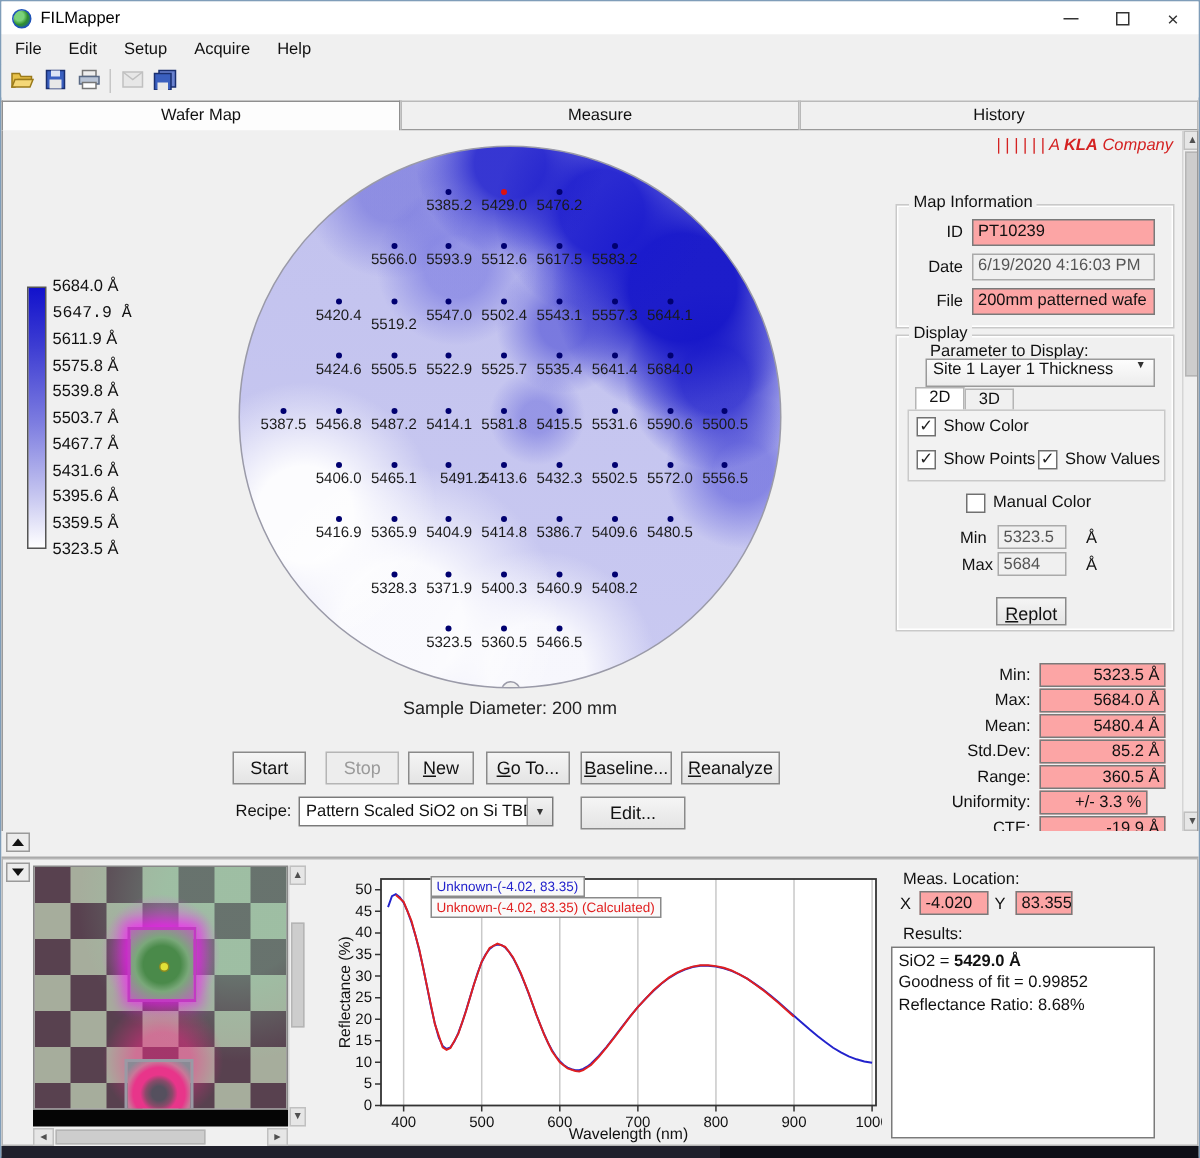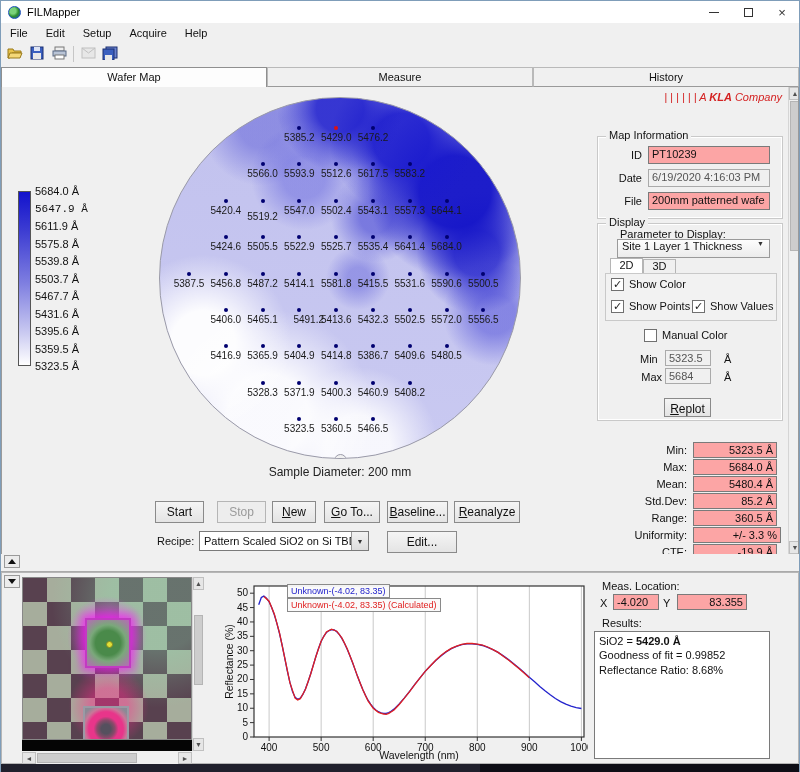--- a/index.html
+++ b/index.html
@@ -437,21 +437,21 @@
         <div class="fld num" style="left: 691px; top: 355px; width: 84px; height: 16px;">5323.5 Å</div>
         <div class="res-label" style="left: 605px; top: 374px;">Max:</div>
         <div class="fld num" style="left: 691px; top: 372px; width: 84px; height: 16px;">5684.0 Å</div>
         <div class="res-label" style="left: 605px; top: 391px;">Mean:</div>
         <div class="fld num" style="left: 691px; top: 389px; width: 84px; height: 16px;">5480.4 Å</div>
         <div class="res-label" style="left: 605px; top: 408px;">Std.Dev:</div>
         <div class="fld num" style="left: 691px; top: 406px; width: 84px; height: 16px;">85.2 Å</div>
         <div class="res-label" style="left: 605px; top: 425px;">Range:</div>
         <div class="fld num" style="left: 691px; top: 423px; width: 84px; height: 16px;">360.5 Å</div>
         <div class="res-label" style="left: 605px; top: 442px;">Uniformity:</div>
-        <div class="fld num" style="left: 691px; top: 440px; width: 88px; height: 16px;">+/- 3.3 %</div>
+        <div class="fld num" style="left: 691px; top: 440px; width: 72px; height: 16px;">+/- 3.3 %</div>
         <div class="res-label" style="left: 605px; top: 459px;">CTE:</div>
         <div class="fld num" style="left: 691px; top: 457px; width: 84px; height: 16px;">-19.9 Å</div>
       </div>
 
     <div class="scrollbar-v" style="left:786px;top:0;width:13px;height:467px;">
       <div class="sb-arrow" style="top:0;">▲</div>
       <div class="sb-thumb" style="top:14px;width:10px;height:150px;"></div>
       <div class="sb-arrow" style="bottom:0;">▼</div>
     </div>
   </div>
@@ -538,21 +538,21 @@
           <polyline points="39.9,23.6 45.1,28.2 50.3,40.9 55.5,59.9 60.7,84.6 65.9,109.6 71.1,125.2 73.7,126.9 76.3,125.7 81.5,116.3 86.7,101.0 91.9,83.5 97.1,68.2 102.4,59.0 107.6,56.1 112.8,58.2 118.0,65.1 123.2,75.7 128.4,88.9 133.6,103.6 138.8,116.8 144.0,127.8 149.2,135.2 154.4,139.3 159.6,141.0 162.2,141.3 164.8,140.4 170.0,137.0 175.2,131.5 180.4,125.2 185.6,118.6 190.8,111.7 196.0,104.8 201.2,98.4 206.5,92.7 211.7,87.2 216.9,82.6 222.1,78.6 227.3,75.4 232.5,73.1 237.7,71.4 242.9,70.5 248.1,70.5 253.3,71.1 258.5,72.2 263.7,74.0 268.9,76.6 274.1,79.4 279.3,83.2 284.5,86.9 289.7,91.2 294.9,95.5 300.1,100.1 305.3,104.8" fill="none" stroke="#e02020" stroke-width="1.3"></polyline>
         </svg>
       <div class="legend-box" style="left:63px;top:11px;color:#2222cc;">Unknown-(-4.02, 83.35)</div>
       <div class="legend-box" style="left:63px;top:25px;color:#e02020;">Unknown-(-4.02, 83.35) (Calculated)</div>
     </div>
 
     <span id="meas-title">Meas. Location:</span>
     <span id="meas-x-label">X</span>
     <div class="fld" style="left:611px;top:21px;width:46px;height:16px;">-4.020</div>
     <span id="meas-y-label">Y</span>
-    <div class="fld" style="left:675px;top:21px;width:70px;height:16px;text-align:right;">83.355</div>
+    <div class="fld" style="left:675px;top:21px;width:38px;height:16px;text-align:right;">83.355</div>
     <span id="meas-results-title">Results:</span>
     <div id="meas-box">
       <div><span>SiO2 = </span><b>5429.0 Å</b></div>
       <div>Goodness of fit = 0.99852</div>
       <div>Reflectance Ratio: 8.68%</div>
     </div>
   </div>
 
   <div id="taskbar"></div>
 </div>

